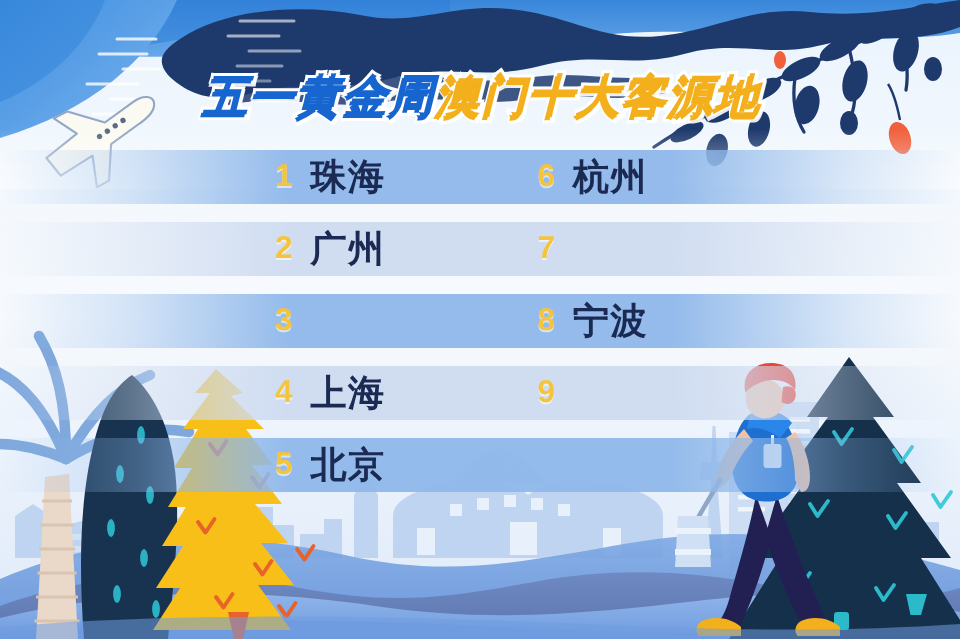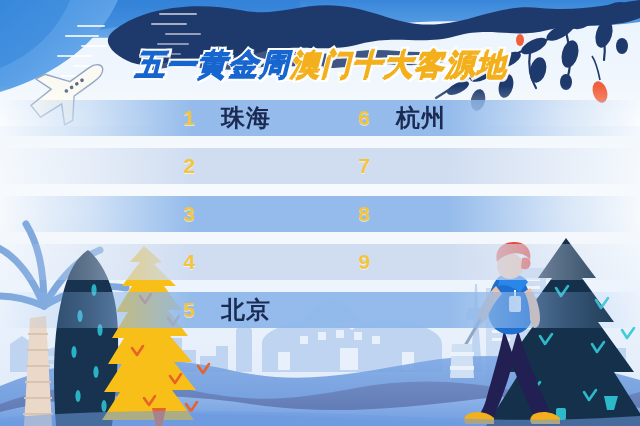--- a/index.html
+++ b/index.html
@@ -53,21 +53,21 @@
   .row .cells{position:absolute;left:0;right:0;top:0;height:36px;display:flex;}
   .cell{position:relative;flex:0 0 auto;display:flex;align-items:center;height:36px;}
   .cell.left{margin-left:165px;width:175px;}
   .cell.right{margin-left:0px;width:175px;}
   .rank{
     color:#f5c43a;font-size:21px;font-weight:bold;
     width:30px;text-align:right;flex:0 0 30px;
     text-shadow:0 1px 0 rgba(255,255,255,.6);
   }
   .cityname{
-    color:#1b2a52;font-size:24px;font-weight:bold;margin-left:26px;
+    color:#1b2a52;font-size:24px;font-weight:bold;margin-left:12px;
     letter-spacing:1px;
   }
 </style>
 </head>
 <body>
 
 <div id="stage">
 
   <svg class="layer" width="640" height="426" viewBox="0 0 640 426">
     <defs>
@@ -386,44 +386,47 @@
           <span class="cityname">杭州</span>
         </div>
       </div>
     </div>
 
     <div class="row even">
       <div class="band"></div>
       <div class="cells">
         <div class="cell left">
           <span class="rank">2</span>
+          <span class="cityname">广州</span>
         </div>
         <div class="cell right">
           <span class="rank">7</span>
         </div>
       </div>
     </div>
 
     <div class="row odd">
       <div class="band"></div>
       <div class="cells">
         <div class="cell left">
           <span class="rank">3</span>
         </div>
         <div class="cell right">
           <span class="rank">8</span>
+          <span class="cityname">宁波</span>
         </div>
       </div>
     </div>
 
     <div class="row even">
       <div class="band"></div>
       <div class="cells">
         <div class="cell left">
           <span class="rank">4</span>
+          <span class="cityname">上海</span>
         </div>
         <div class="cell right">
           <span class="rank">9</span>
         </div>
       </div>
     </div>
 
     <div class="row odd">
       <div class="band"></div>
       <div class="cells">

